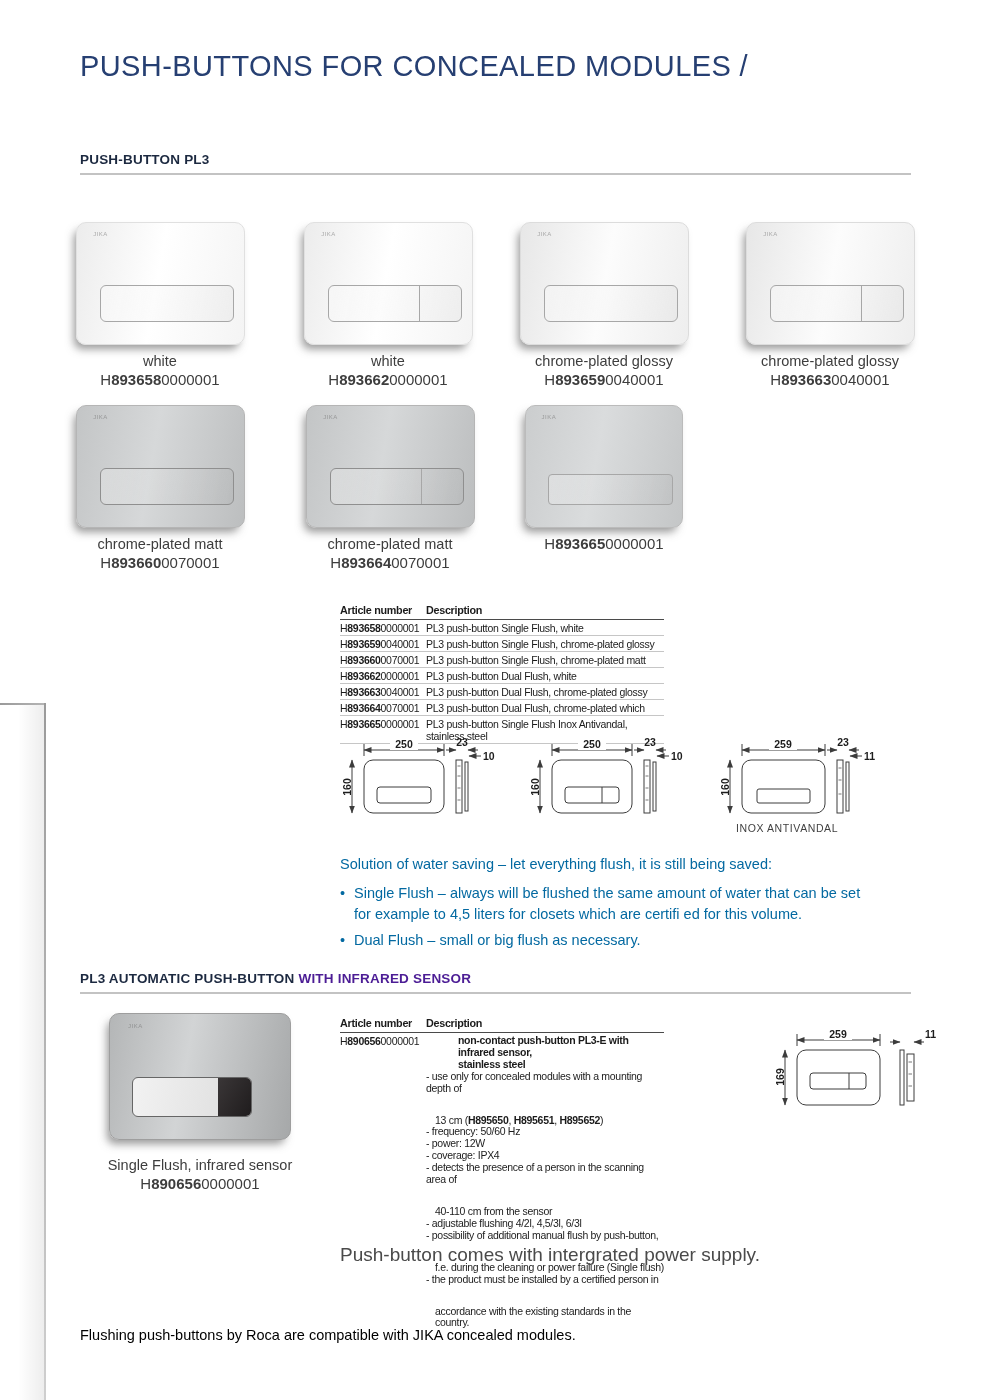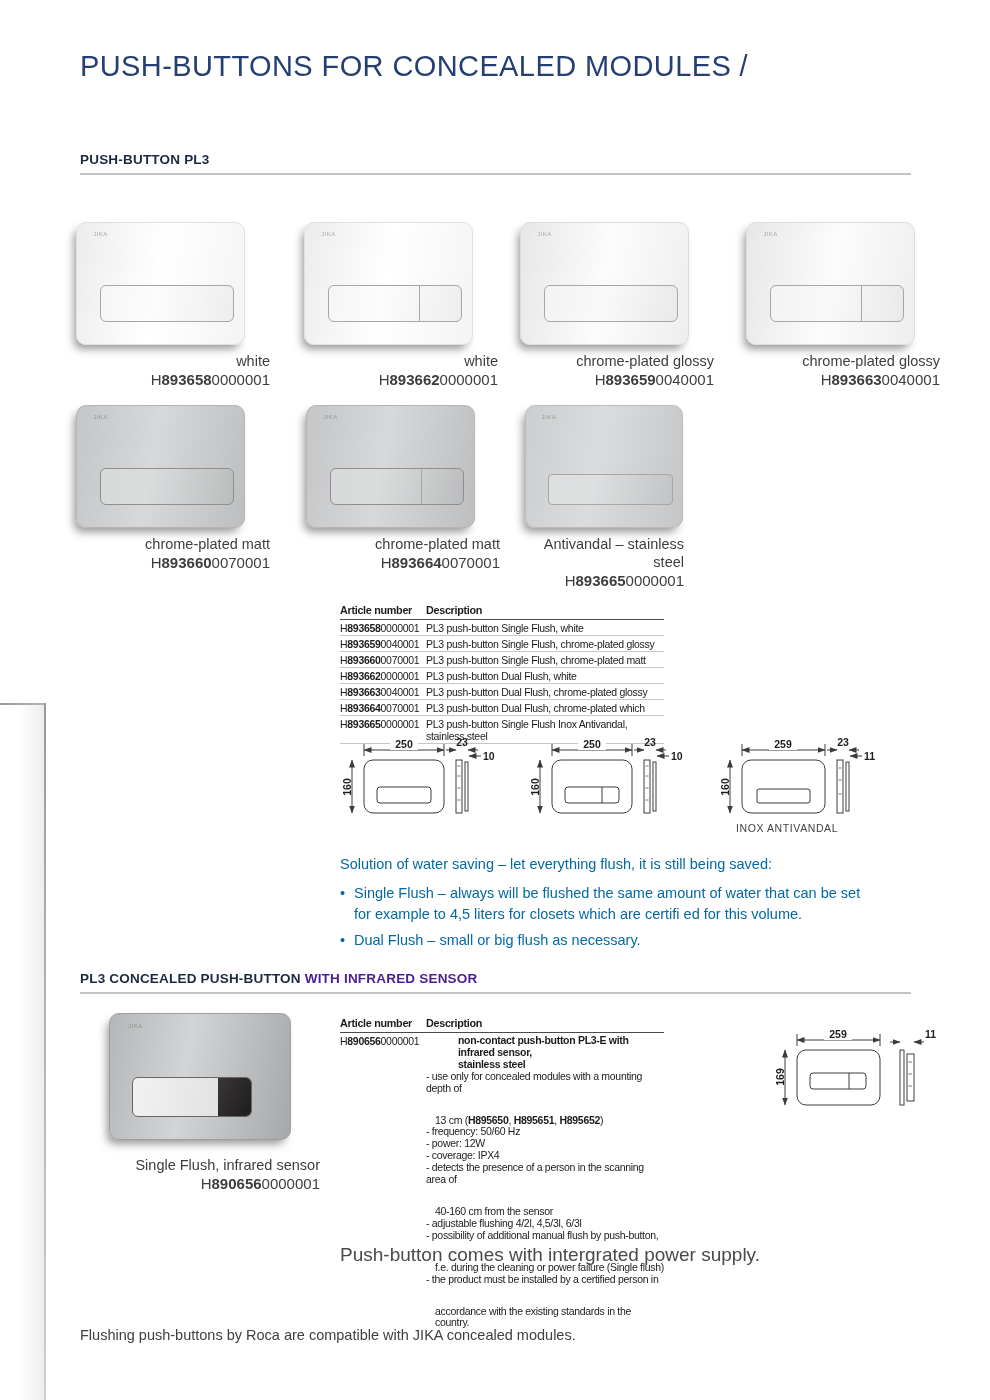--- a/index.html
+++ b/index.html
@@ -27,21 +27,21 @@
   .plate--ir{background:linear-gradient(100deg,#b4b6b7 0%,#d2d4d5 42%,#a6a8a9 100%);border:1px solid #9e9e9e;}
   .jika{position:absolute;left:10%;top:7%;font-size:6px;color:rgba(110,110,110,.55);letter-spacing:.5px;}
   .pbtn{position:absolute;left:14%;top:51%;width:79%;height:29%;border:1px solid #a7a7a7;
     border-radius:6px;background:linear-gradient(100deg,rgba(255,255,255,.25),rgba(0,0,0,.03));}
   .plate--matt .pbtn,.plate--ir .pbtn{border-color:#8f8f8f;}
   .pbtn .divider{position:absolute;left:68%;top:0;width:1px;height:100%;background:#a7a7a7;}
   .pbtn--av{top:56%;height:24%;border-radius:4px;}
   
   .plate--ir .pbtn{background:linear-gradient(100deg,#f2f2f2,#dcdcdc);border-color:#666;overflow:hidden;}
   .sensor{position:absolute;right:0;top:0;width:28%;height:100%;background:linear-gradient(120deg,#3a3637,#1f1c1d);}
-  .plabel{margin-top:7px;font-size:14.5px;line-height:18px;color:#3d3d3d;text-align:right;}
+  .plabel{margin-top:7px;font-size:14.5px;line-height:18px;color:#3d3d3d;}
   .code{font-size:15px;margin-top:1px;color:#3d3d3d;}
   .code b{font-weight:700;}
 
   
   .spec{position:absolute;left:340px;width:324px;font-size:10.5px;letter-spacing:-.3px;color:#1b1b1b;}
   #pl3-table{top:602px;}
   #ir-table{top:1015px;}
   .thead{display:flex;font-weight:700;border-bottom:1.5px solid #4a4a4a;padding:2px 0 3px 0;font-size:10.8px;}
   .tc-art{width:86px;flex:0 0 86px;}
   .tc-desc{flex:1;}
@@ -61,21 +61,21 @@
   .ln{stroke:#3c3c3c;stroke-width:1;fill:none;}
   .thin{stroke:#3c3c3c;stroke-width:.7;fill:none;}
 
   
   .note-block{position:absolute;left:340px;top:854px;width:530px;font-size:14.5px;
     line-height:21px;color:#0369a1;}
   .bullets{margin:8px 0 0 0;padding:0;list-style:none;}
   .bullets li{position:relative;padding-left:14px;margin-top:5px;}
   .bullets li::before{content:"\2022";position:absolute;left:0;top:0;}
   .note2{position:absolute;left:340px;top:1244px;font-size:19px;color:#4a4a4a;text-align:right;}
-  .footer-note{position:absolute;left:80px;top:1327px;font-size:14.5px;color:#404040;}
+  .footer-note{position:absolute;left:80px;top:1327px;font-size:14.5px;color:#000000;}
 
   
   .fold-h{position:absolute;left:0;top:703px;width:45px;height:2px;
     background:linear-gradient(to right,#9a9a9a,#b5b5b5);}
   .fold-v{position:absolute;left:44px;top:703px;width:2px;height:697px;
     background:linear-gradient(to bottom,#9a9a9a,#cfcfcf);}
   .fold-shadow{position:absolute;left:18px;top:705px;width:26px;height:695px;
     background:linear-gradient(to right,rgba(255,255,255,0),rgba(0,0,0,.07));}
 </style>
 </head>
@@ -160,21 +160,20 @@
       <div class="code"><span>H</span><b>893664</b><span>0070001</span></div>
     </div>
   </div>
 
   <div class="product" style="left:494px;top:405px">
     <div class="plate plate--steel plate--narrow">
       <span class="jika">JIKA</span>
       <div class="pbtn pbtn--av"></div>
     </div>
     <div class="plabel" style="width:160px;margin:7px auto 0">
-      <div>Antivandal – stainless steel</div>
       <div class="code"><span>H</span><b>893665</b><span>0000001</span></div>
     </div>
   </div>
 
   <div class="spec" id="pl3-table">
     <div class="thead">
       <div class="tc-art">Article number</div>
       <div class="tc-desc">Description</div>
     </div>
     <div>
@@ -289,21 +288,21 @@
 
   <div class="note-block">
     <div>Solution of water saving – let everything flush, it is still being saved:</div>
     <ul class="bullets">
       <li>Single Flush – always will be flushed the same amount of water that can be set for example to 4,5 liters for closets which are certifi ed for this volume.</li>
       <li>Dual Flush – small or big flush as necessary.</li>
     </ul>
   </div>
 
   <div class="sec-head" id="sec2-head">
-    <span>PL3 CONCEALED PUSH-BUTTON </span><span class="blue">WITH INFRARED SENSOR</span>
+    <span>PL3 AUTOMATIC PUSH-BUTTON </span><span class="blue">WITH INFRARED SENSOR</span>
   </div>
 
   <div class="product" style="left:80px;top:1013px;width:240px">
     <div class="plate plate--ir" style="width:180px;height:125px">
       <span class="jika">JIKA</span>
       <div class="pbtn" style="left:12%;width:66%;top:50%;height:31%">
         <div class="sensor"></div>
       </div>
     </div>
     <div class="plabel" style="margin-top:16px">
@@ -321,21 +320,21 @@
       <div class="tc-art"><span>H</span><b>890656</b><span>0000001</span></div>
       <div class="tc-desc">
           <div class="dline b">non-contact push-button PL3-E with infrared sensor,</div>
           <div class="dline b">stainless steel</div>
           <div class="dline">- use only for concealed modules with a mounting depth of</div>
           <div class="dline ind"><span>13 cm (</span><b>H895650</b><span>, </span><b>H895651</b><span>, </span><b>H895652</b><span>)</span></div>
           <div class="dline">- frequency: 50/60 Hz</div>
           <div class="dline">- power: 12W</div>
           <div class="dline">- coverage: IPX4</div>
           <div class="dline">- detects the presence of a person in the scanning area of</div>
-          <div class="dline ind">40-160 cm from the sensor</div>
+          <div class="dline ind">40-110 cm from the sensor</div>
           <div class="dline">- adjustable flushing 4/2l, 4,5/3l, 6/3l</div>
           <div class="dline">- possibility of additional manual flush by push-button,</div>
           <div class="dline ind">f.e. during the cleaning or power failure (Single flush)</div>
           <div class="dline">- the product must be installed by a certified person in</div>
           <div class="dline ind">accordance with the existing standards in the country.</div>
         </div>
     </div>
   </div>
 
   <svg id="drawing2" class="drawing-svg" width="180" height="112" viewBox="0 0 180 112">

